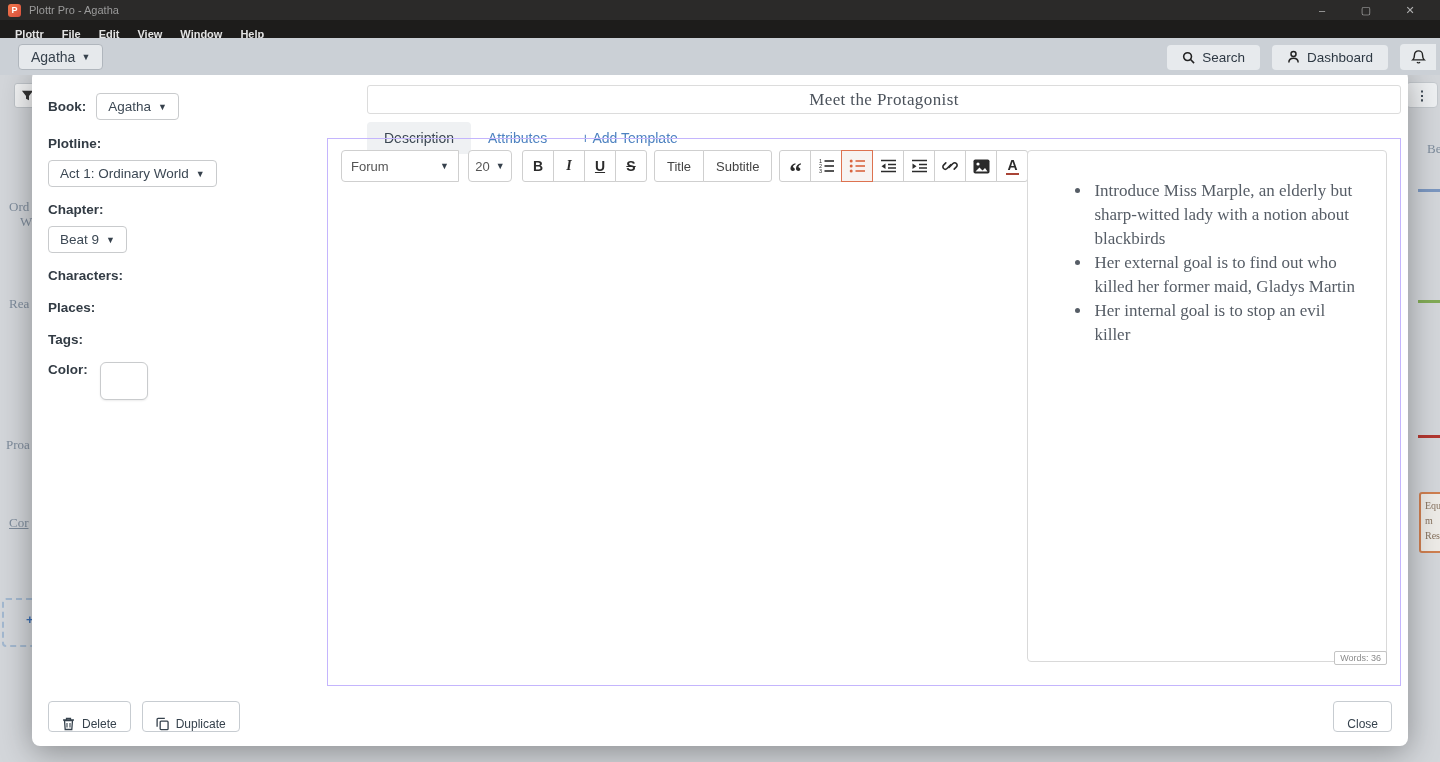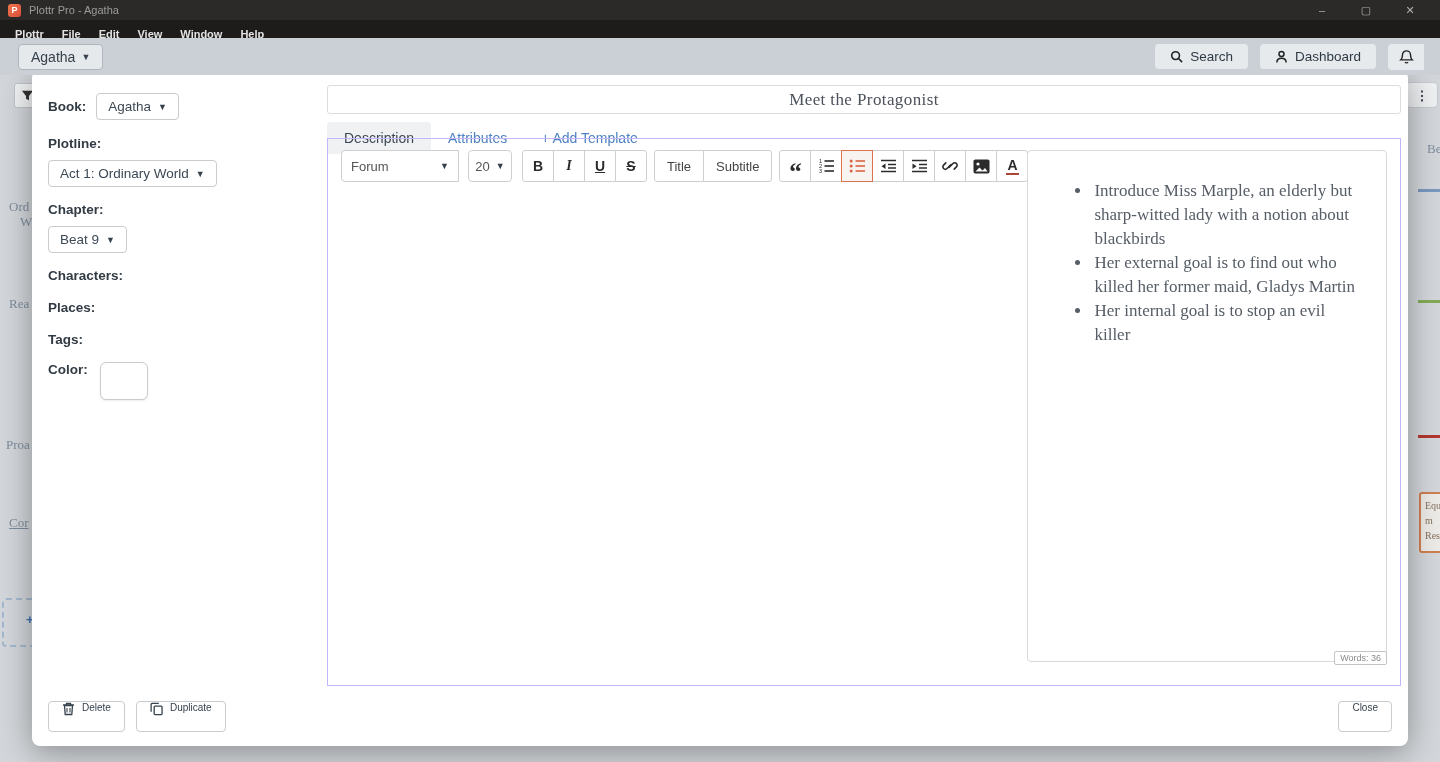--- a/index.html
+++ b/index.html
@@ -22,21 +22,21 @@
 
   
   .tabbar { position:absolute; left:0; top:38px; width:1440px; height:37px; background:#cbd0d6;
             display:flex; align-items:center; z-index:50; }
   .book-btn { margin-left:18px; background:#e6e9ec; border:1px solid #b0b6bd; border-radius:4px;
               padding:4px 12px; font-size:14px; color:#36414c; display:flex; align-items:center; gap:6px; }
   .caret { font-size:9px; color:#36414c; }
   .nav-tabs { display:flex; height:37px; margin-left:22px; }
   .nav-tab { padding:0 18px; display:flex; align-items:center; font-size:14.5px; color:#3d4954; }
   .nav-tab.active { background:#dade e2; background:#d9dde1; }
-  .tb-right { margin-left:auto; display:flex; align-items:center; gap:12px; padding-right:16px; }
+  .tb-right { margin-left:auto; display:flex; align-items:flex-end; gap:12px; padding-right:4px; }
   .pill-btn { background:#e7eaed; border:none; border-radius:4px; padding:5px 15px; font-size:13.5px;
               color:#2e3944; display:flex; align-items:center; gap:7px; }
   .bell-btn { background:#e7eaed; border-radius:4px 0 0 4px; width:36px; height:26px;
               display:flex; align-items:center; justify-content:center; }
 
   
   .bg-el { position:absolute; z-index:10; }
   .bg-label { color:#7e8c9c; font-family:"Liberation Serif", serif; font-size:13px; }
   .filter-btn { left:14px; top:83px; width:27px; height:25px; background:#f2f3f4; border:1px solid #bfc4c9;
                 border-radius:3px; display:flex; align-items:center; justify-content:center; }
@@ -60,21 +60,21 @@
   .dd { background:#fff; border:1px solid #c9cbcd; border-radius:4px; padding:5px 11px; font-size:13.5px;
         color:#3c4854; display:inline-flex; align-items:center; gap:7px; }
   .row-book { display:flex; align-items:center; gap:10px; margin-bottom:16px; }
   .mb-label { display:block; margin:0 0 9px 0; }
   .side .gap { margin-bottom:15px; }
   .color-row { display:flex; align-items:flex-start; gap:12px; }
   .swatch { width:48px; height:38px; background:#fff; border:1px solid #c9cbcd; border-radius:6px;
             box-shadow:0 1px 2px rgba(0,0,0,.08); }
 
   
-  .main { position:absolute; left:295px; top:0; right:0; bottom:60px; }
+  .main { position:absolute; left:295px; top:0; right:0; bottom:60px;padding-left:40px; }
   .card-title-box { margin:15px 7px 0 0; height:29px; border:1px solid #dcdcdc; border-radius:3px;
                     display:flex; align-items:center; justify-content:center; }
   .card-title { font-family:"Liberation Serif", serif; font-size:17px; color:#4b525b; letter-spacing:.4px; }
   .card-tabs { height:40px; display:flex; align-items:flex-end; margin-right:7px; }
   .ctab { padding:8px 17px; font-size:14px; border-radius:4px 4px 0 0; }
   .ctab.active { background:#eff1f3; color:#3b4752; }
   .ctab.link { color:#4d82c0; }
   .content-wrap { position:absolute; left:0; right:7px; top:68px; bottom:0; border:1px solid #c4b5fd;
                   padding:11px 13px 23px 13px; display:flex; flex-direction:row; }
 
@@ -99,21 +99,21 @@
   .editor ul { margin:28px 30px 0 64px; }
   .editor li { font-family:"Liberation Serif", serif; font-size:17px; color:#565d66; line-height:24px;
                padding-left:2px; }
   .wordcount { position:absolute; right:-1px; bottom:-4px; background:#fff; border:1px solid #c4c4c4;
                border-radius:2px; font-size:9px; color:#8a8a8a; padding:1px 5px; }
 
   
   .foot { position:absolute; left:0; right:0; bottom:0; height:60px; display:flex; align-items:center;
           padding:0 16px; }
   .btn { background:#fff; border:1px solid #c7ccd1; border-radius:4px; height:31px; padding:0 13px;
-         font-size:10px; color:#36424d; display:inline-flex; align-items:flex-start; gap:7px; }
+         font-size:12px; color:#36424d; display:inline-flex; align-items:flex-end; gap:7px; }
   .btn + .btn { margin-left:11px; }
   .btn.close { margin-left:auto; }
 
   svg { display:block; }
 </style>
 </head>
 <body>
 
 <div class="titlebar">
   <span class="app-logo">P</span>

